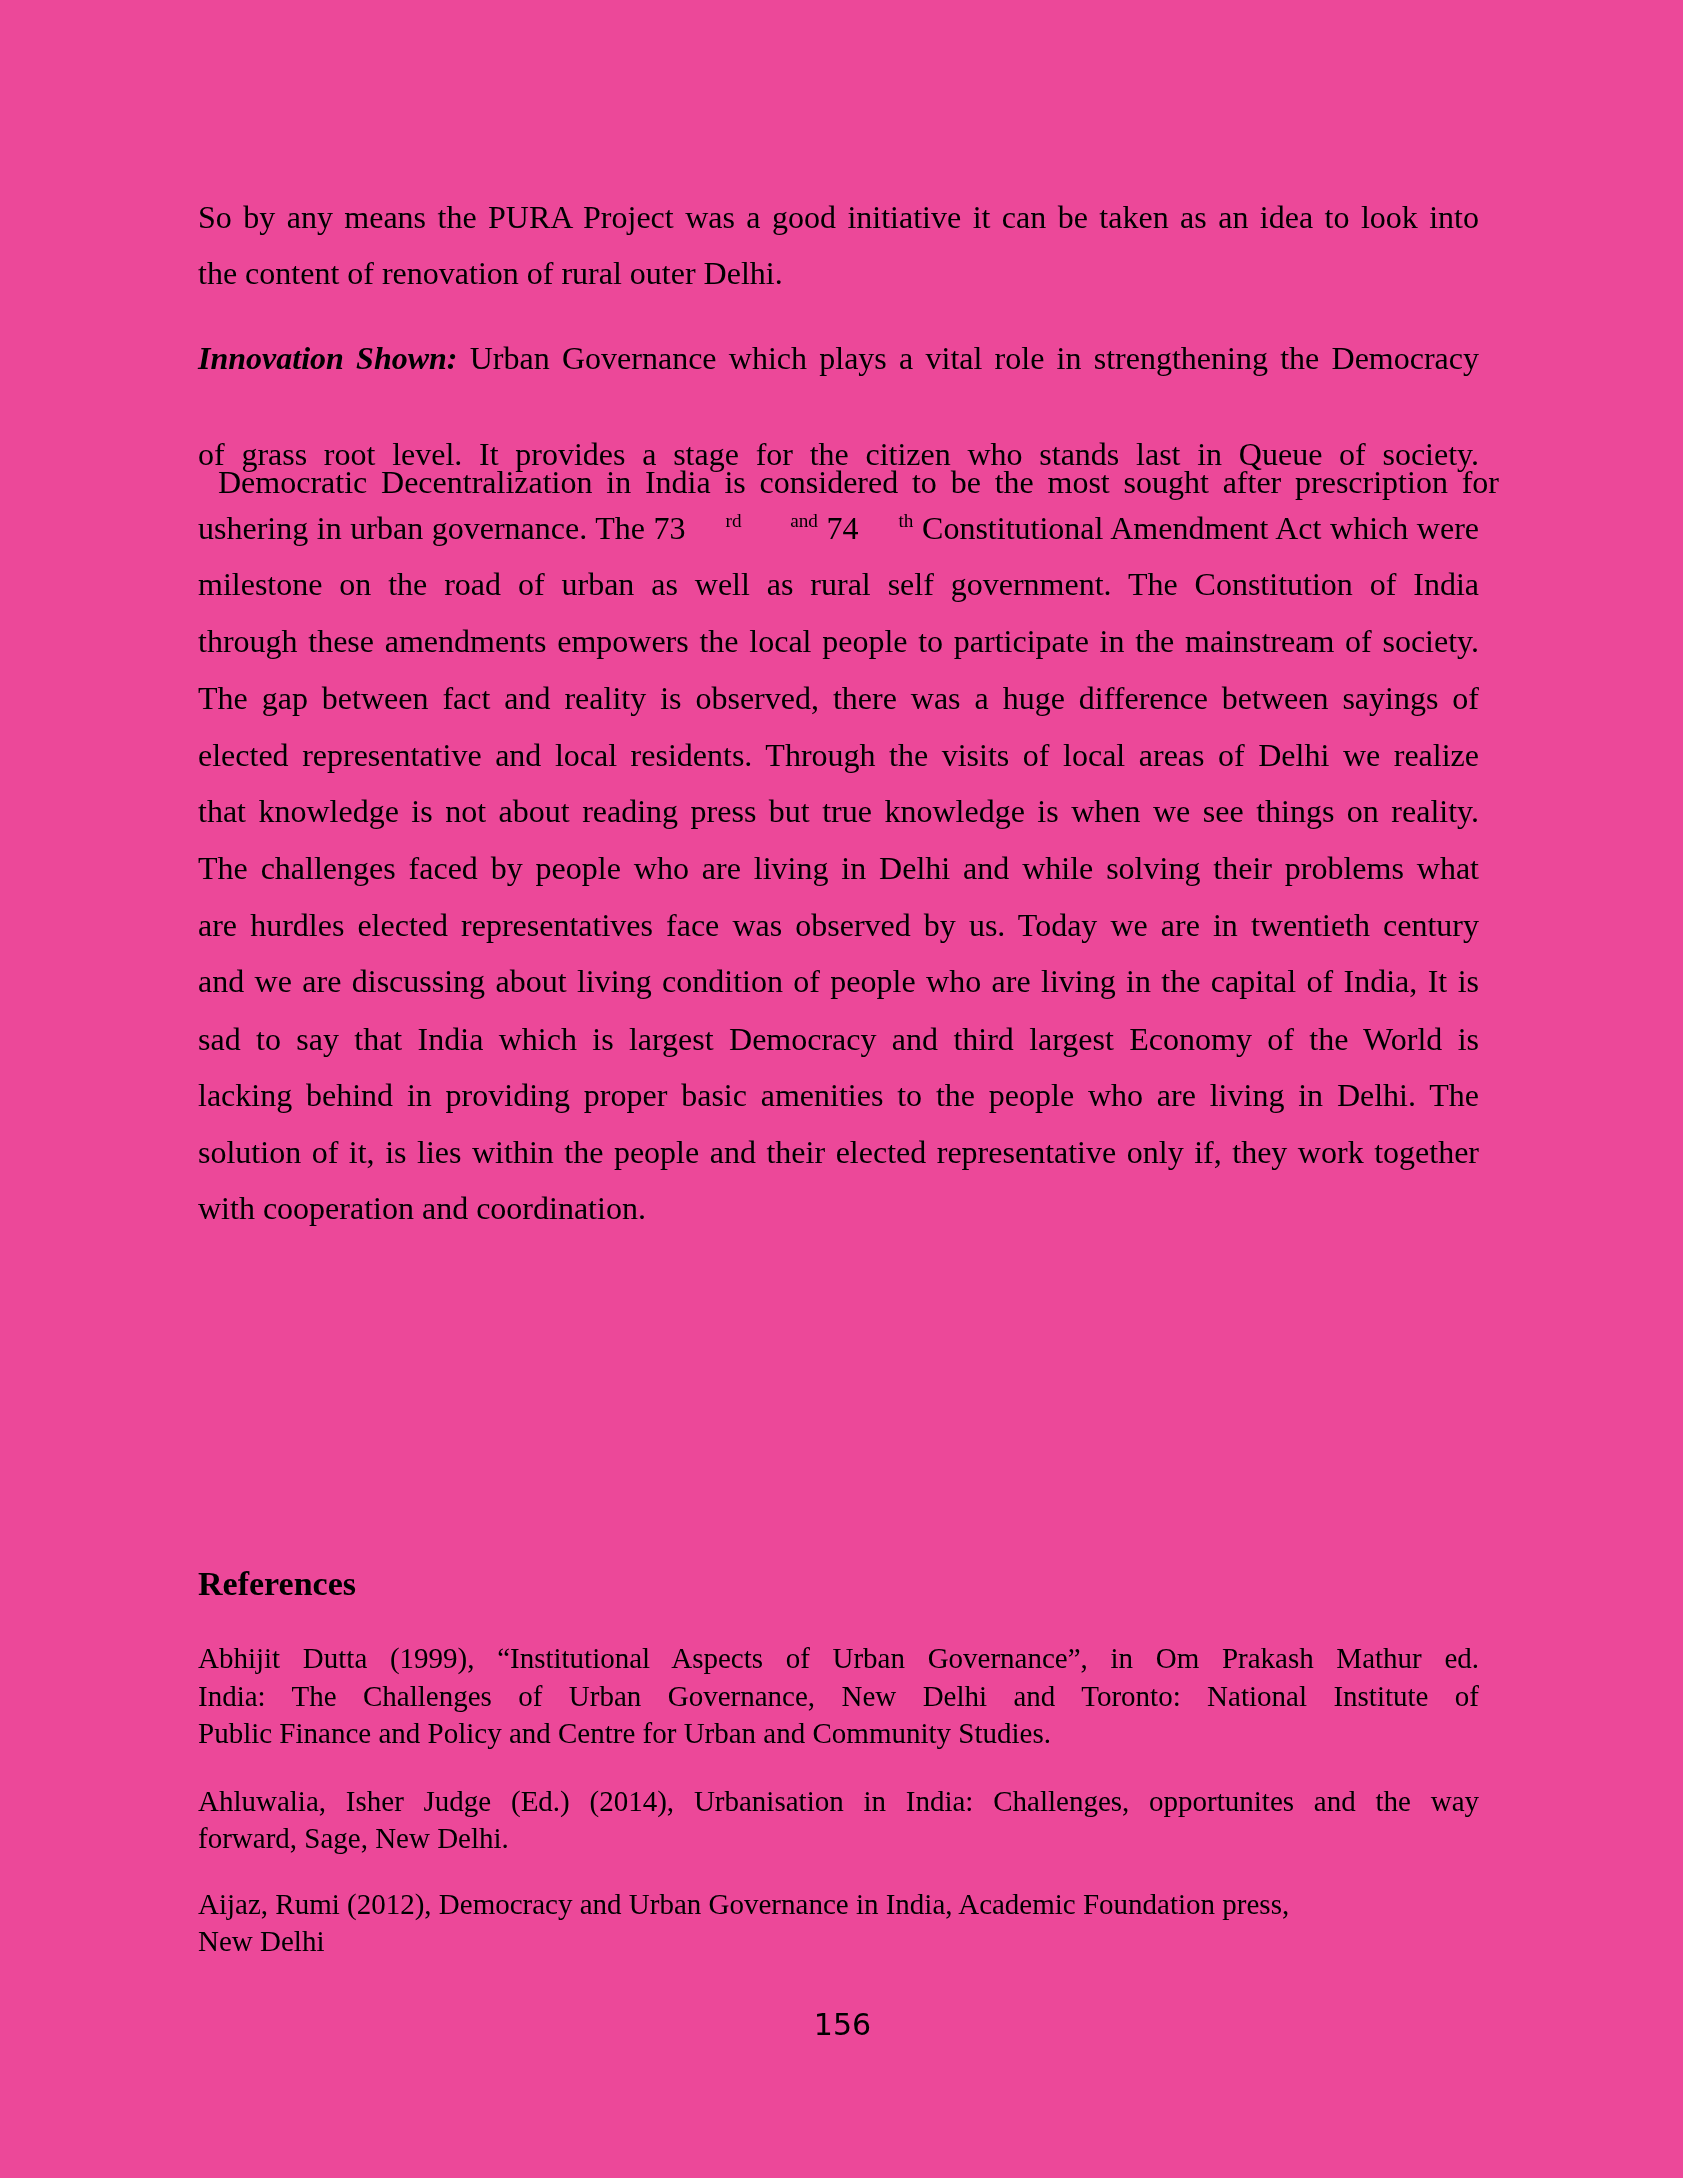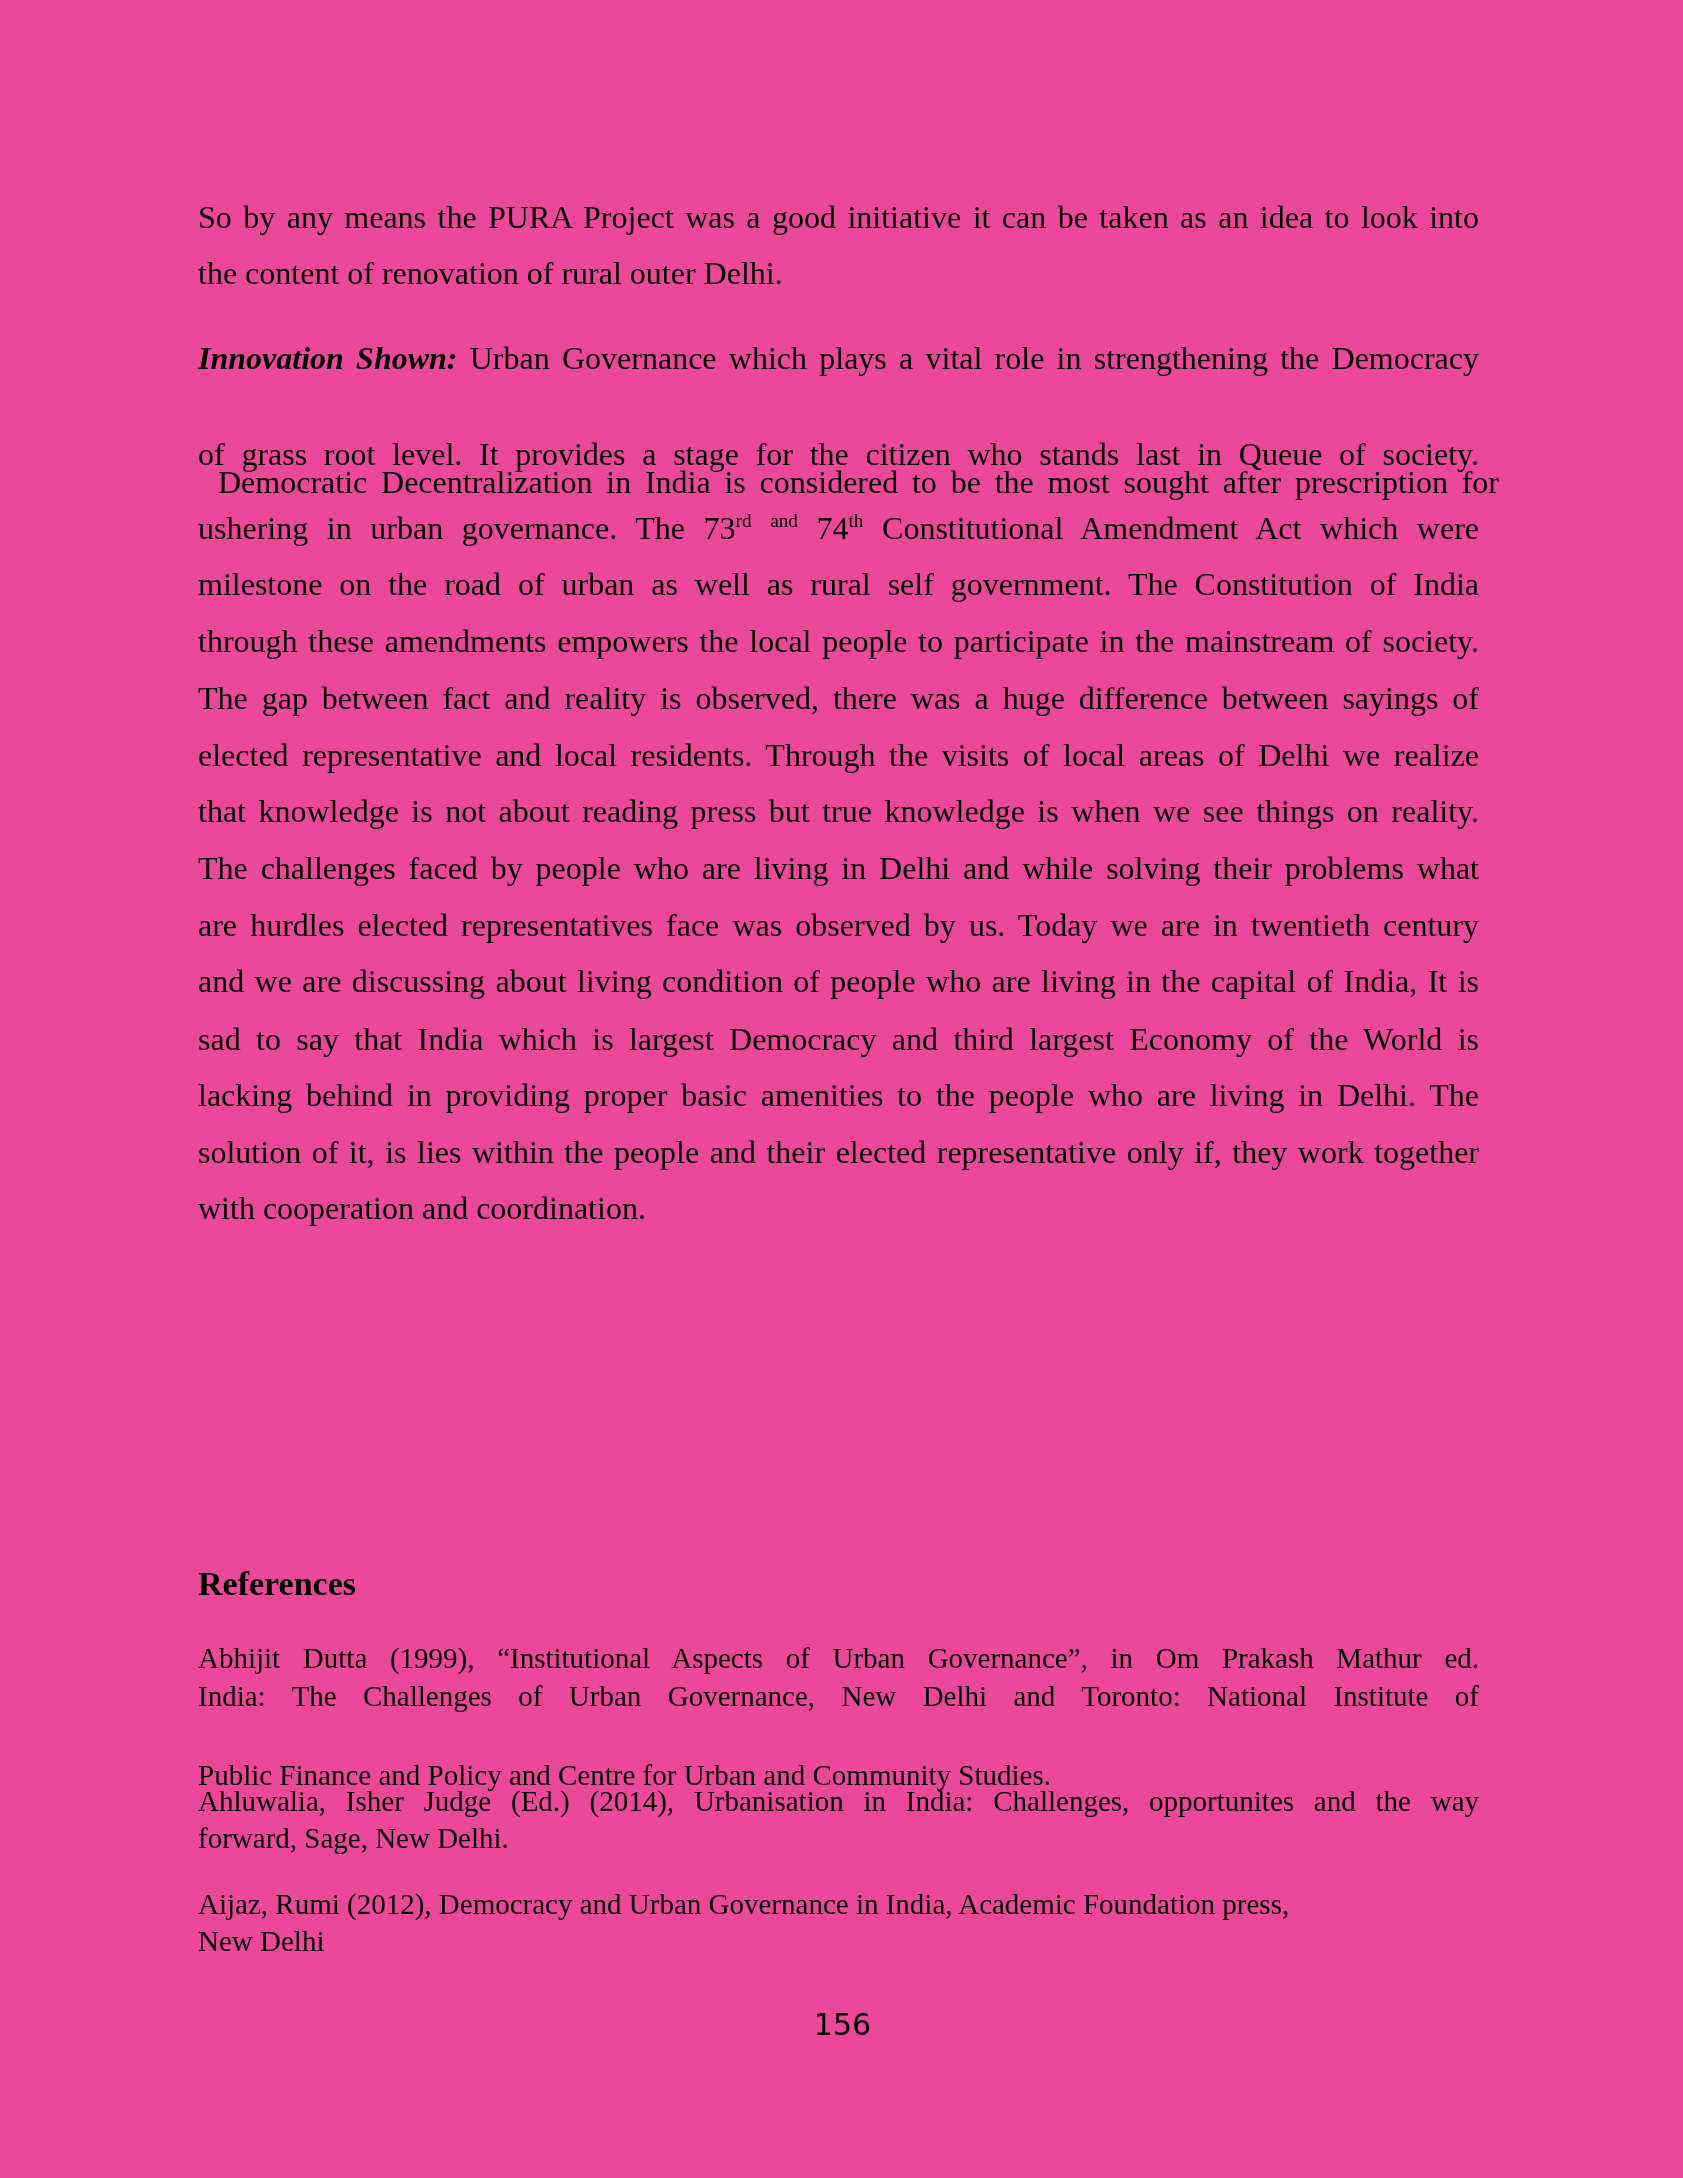--- a/index.html
+++ b/index.html
@@ -46,20 +46,21 @@
     text-align: left;
   }
   .lead-in {
     font-weight: bold;
     font-style: italic;
   }
   sup.ord {
     font-size: 0.6em;
     vertical-align: 0.62em;
     line-height: 0;
+    margin-left: 40px;
   }
   .heading {
     position: absolute;
     left: 198px;
     font-family: "Liberation Serif", serif;
     font-weight: bold;
     font-size: 34px;
     line-height: 1;
   }
   .page-number {
@@ -99,21 +100,21 @@
     <div class="line body-line justify" style="top:1079px;">lacking behind in providing proper basic amenities to the people who are living in Delhi. The</div>
     <div class="line body-line justify" style="top:1136px;">solution of it, is lies within the people and their elected representative only if, they work together</div>
     <div class="line body-line left" style="top:1192px;">with cooperation and coordination.</div>
   </div>
 
   <div class="heading" style="top:1567px;">References</div>
 
   <div>
     <div class="line ref-line justify" style="top:1644px;">Abhijit Dutta (1999), “Institutional Aspects of Urban Governance”, in Om Prakash Mathur ed.</div>
     <div class="line ref-line justify" style="top:1682px;">India: The Challenges of Urban Governance, New Delhi and Toronto: National Institute of</div>
-    <div class="line ref-line left" style="top:1719px;margin-top:42px;">Public Finance and Policy and Centre for Urban and Community Studies.</div>
+    <div class="line ref-line left" style="top:1719px;">Public Finance and Policy and Centre for Urban and Community Studies.</div>
   </div>
 
   <div>
     <div class="line ref-line justify" style="top:1787px;">Ahluwalia, Isher Judge (Ed.) (2014), Urbanisation in India: Challenges, opportunites and the way</div>
     <div class="line ref-line left" style="top:1824px;">forward, Sage, New Delhi.</div>
   </div>
 
   <div>
     <div class="line ref-line left" style="top:1890px;">Aijaz, Rumi (2012), Democracy and Urban Governance in India, Academic Foundation press,</div>
     <div class="line ref-line left" style="top:1927px;">New Delhi</div>

